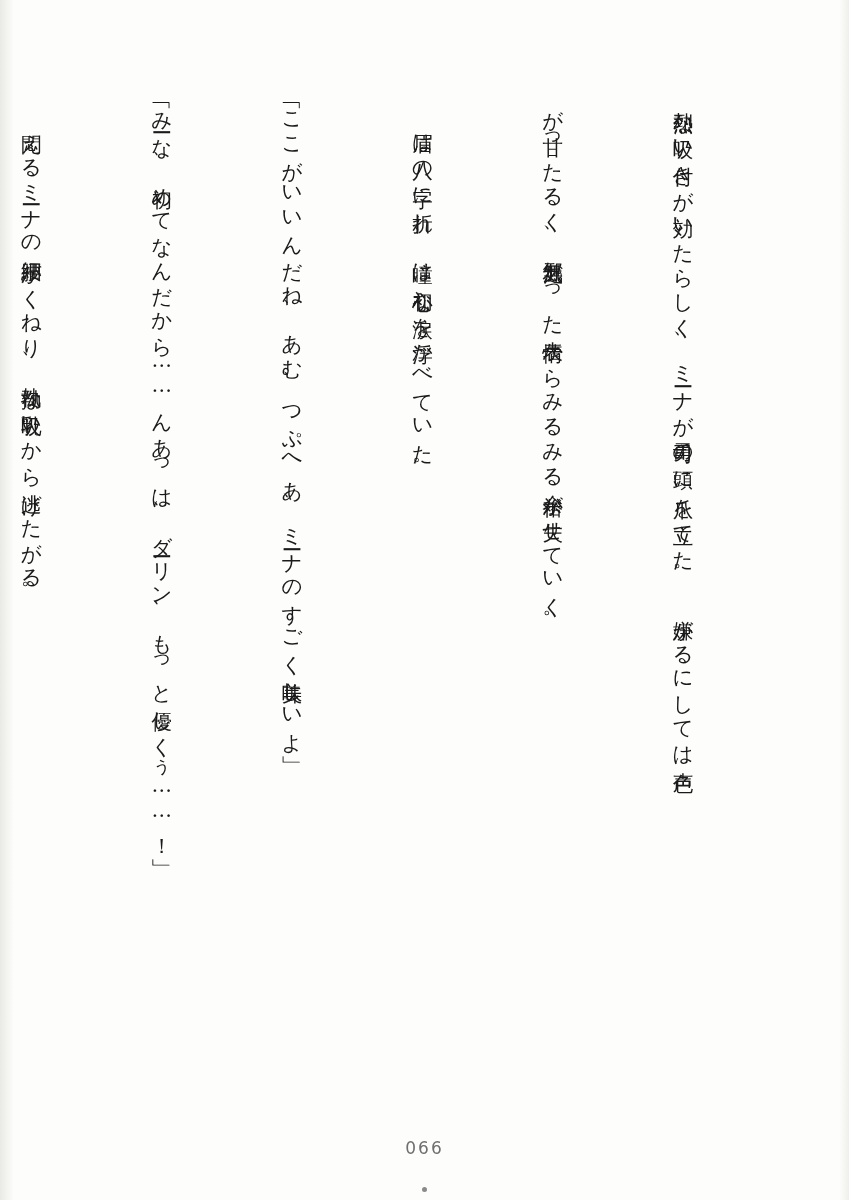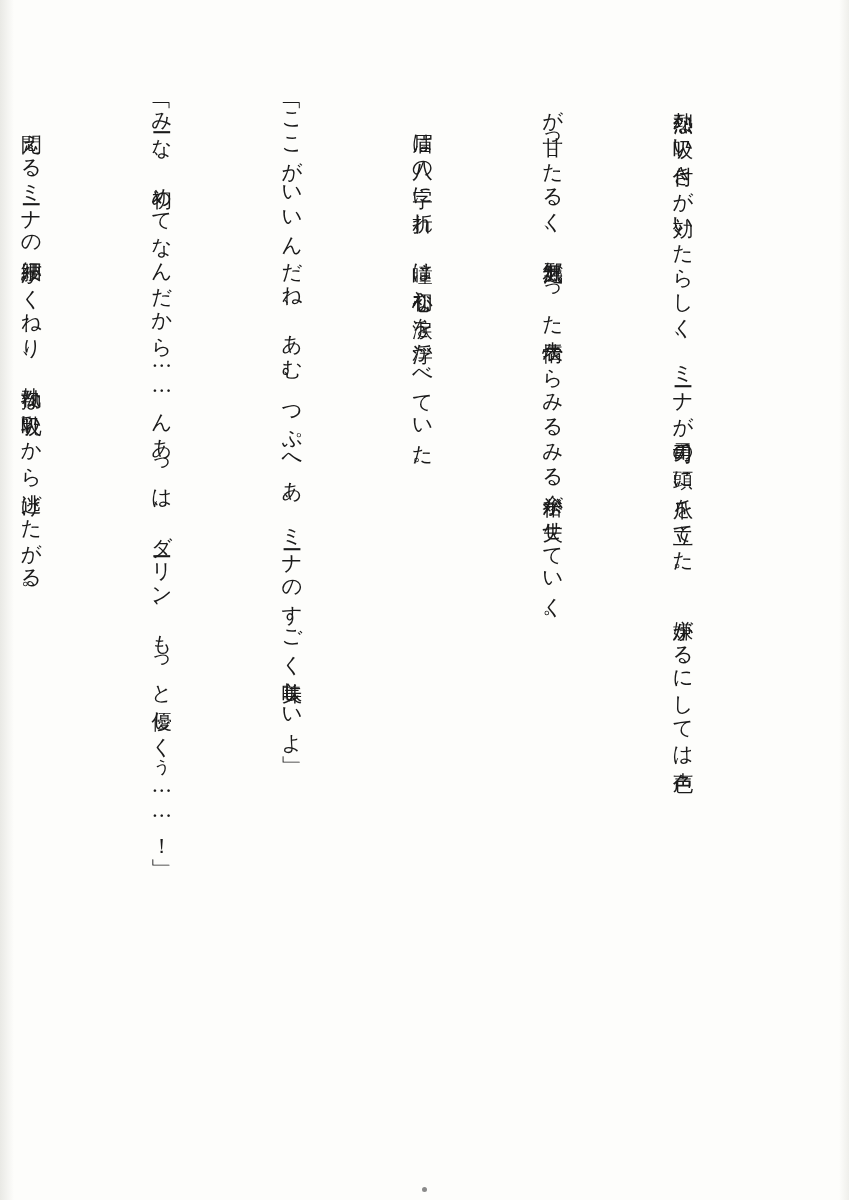--- a/index.html
+++ b/index.html
@@ -97,15 +97,16 @@
     
     
     
     
     
     
     
     
   </div>
 
+  <div id="page-number">066</div>
   <div id="spine-mark"></div>
 
 </div>
 
 </body></html>

